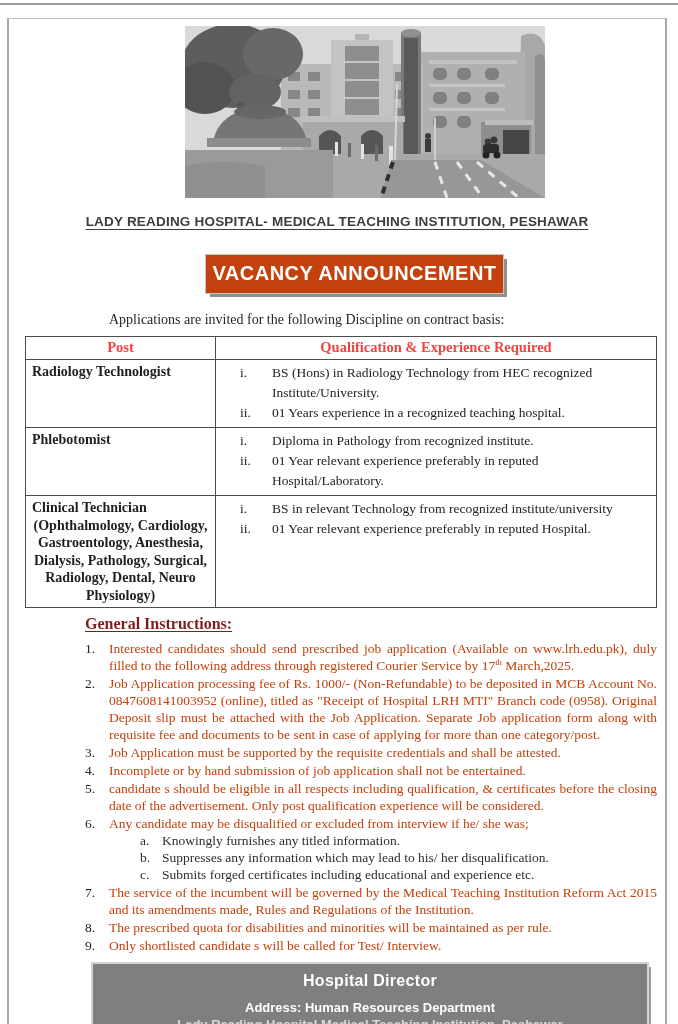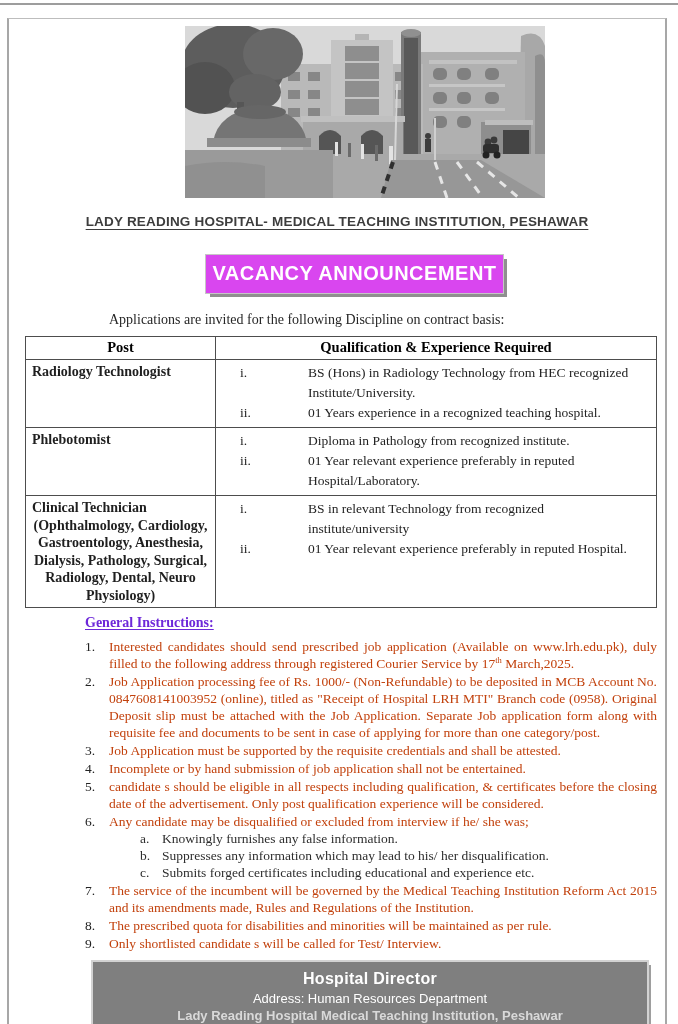--- a/index.html
+++ b/index.html
@@ -18,39 +18,39 @@
 
   .doc-title {
     margin-top:16px; text-align:center;
     font-family:"Liberation Sans", sans-serif; font-weight:bold;
     font-size:13.5px; color:#3d3d3d; letter-spacing:0.2px;
   }
   .doc-title span { text-decoration:underline; text-underline-offset:3px; }
 
   .banner {
     width:297px; margin:25px 0 0 196px; box-sizing:content-box;
-    background:#d946ef; border:1px solid #c6c6c6;
+    background:#c2410c; border:1px solid #c6c6c6;
     box-shadow:4px 4px 0 -1px #8f8f8f;
     color:#ffffff; font-family:"Liberation Sans", sans-serif; font-weight:bold;
     font-size:20px; letter-spacing:0.5px; text-align:center; padding:7px 0 8px;
   }
 
   .intro { margin:18px 0 8px 100px; font-size:14px; color:#262626; }
 
   table.vacancy { border-collapse:collapse; margin:5px 0 0 16px; width:632px; table-layout:fixed; }
   table.vacancy th, table.vacancy td { border:1.6px solid #4d4d4d; vertical-align:top; }
-  table.vacancy th { font-size:14.5px; padding:2px 4px 3px; text-align:center; color:#000000; }
+  table.vacancy th { font-size:14.5px; padding:2px 4px 3px; text-align:center; color:#ef4444; }
   td.post-cell { width:190px; padding:3px 6px; font-weight:bold; font-size:14px; line-height:17.5px; color:#1f1f1f; }
   td.post-cell .post-detail { font-weight:bold;text-align:center; }
   td.qual-cell { padding:3px 6px 4px 0; }
   .qual-item { display:flex; font-size:13.5px; line-height:20px; color:#232323; }
   .qual-num { width:32px; margin-left:24px; flex-shrink:0; }
-  .qual-text { flex:1; padding-right:4px;margin-left:36px; }
-
-  .gi-heading { margin:7px 0 7px 76px; font-size:14px; font-weight:bold; color:#6d28d9; }
+  .qual-text { flex:1; padding-right:4px; }
+
+  .gi-heading { margin:7px 0 7px 76px; font-size:16px; font-weight:bold; color:#7f1d1d; }
   .gi-heading span { text-decoration:underline; text-underline-offset:2px; }
 
   .inst-list { width:572px; margin-left:76px; }
   .inst-item { display:flex; margin-bottom:1px; }
   .inst-num { width:24px; flex-shrink:0; font-size:13.5px; line-height:17px; color:#232323; }
   .inst-body { flex:1; }
   .inst-text { text-align:justify; font-size:13.5px; line-height:17px; color:#c2410c; }
   .inst-text sup { font-size:8.5px; line-height:0; vertical-align:super; }
   .sub-list { margin-left:31px; }
   .sub-item { display:flex; }
@@ -59,21 +59,21 @@
 
   .footer-box {
     width:546px; margin:8px 0 0 82px; box-sizing:content-box;
     background:#7f7f7f; border:2px solid #d2d2d2;
     box-shadow:3px 4px 0 -1px #9e9e9e;
     color:#ffffff; text-align:center;
     font-family:"Liberation Sans", sans-serif;
     padding:8px 4px 13px;
   }
   .footer-line1 { font-size:16px; font-weight:bold; letter-spacing:0.3px; }
-  .footer-line2 { font-size:13px; font-weight:normal; margin-top:3px; }
+  .footer-line2 { font-size:13px; font-weight:bold; margin-top:10px; }
   .footer-line3 { font-size:13px; color:#d9d9d9; margin-top:2px;font-weight:bold; }
   .footer-line4 { font-size:13px; color:#d9d9d9; margin-top:2px; }
 </style>
 </head>
 <body>
 
 <div class="top-rule"></div>
 
 <div class="page">
 
@@ -279,21 +279,21 @@
         </div>
     </div>
 
     <div class="inst-item">
       <span class="inst-num">6.</span>
       <div class="inst-body">
         <div class="inst-text">Any candidate may be disqualified or excluded from interview if he/ she was;</div>
         <div class="sub-list">
           <div class="sub-item">
             <span class="sub-num">a.</span>
-            <span class="sub-text">Knowingly furnishes any false information.</span>
+            <span class="sub-text">Knowingly furnishes any titled information.</span>
           </div>
           <div class="sub-item">
             <span class="sub-num">b.</span>
             <span class="sub-text">Suppresses any information which may lead to his/ her disqualification.</span>
           </div>
           <div class="sub-item">
             <span class="sub-num">c.</span>
             <span class="sub-text">Submits forged certificates including educational and experience etc.</span>
           </div>
         </div>

